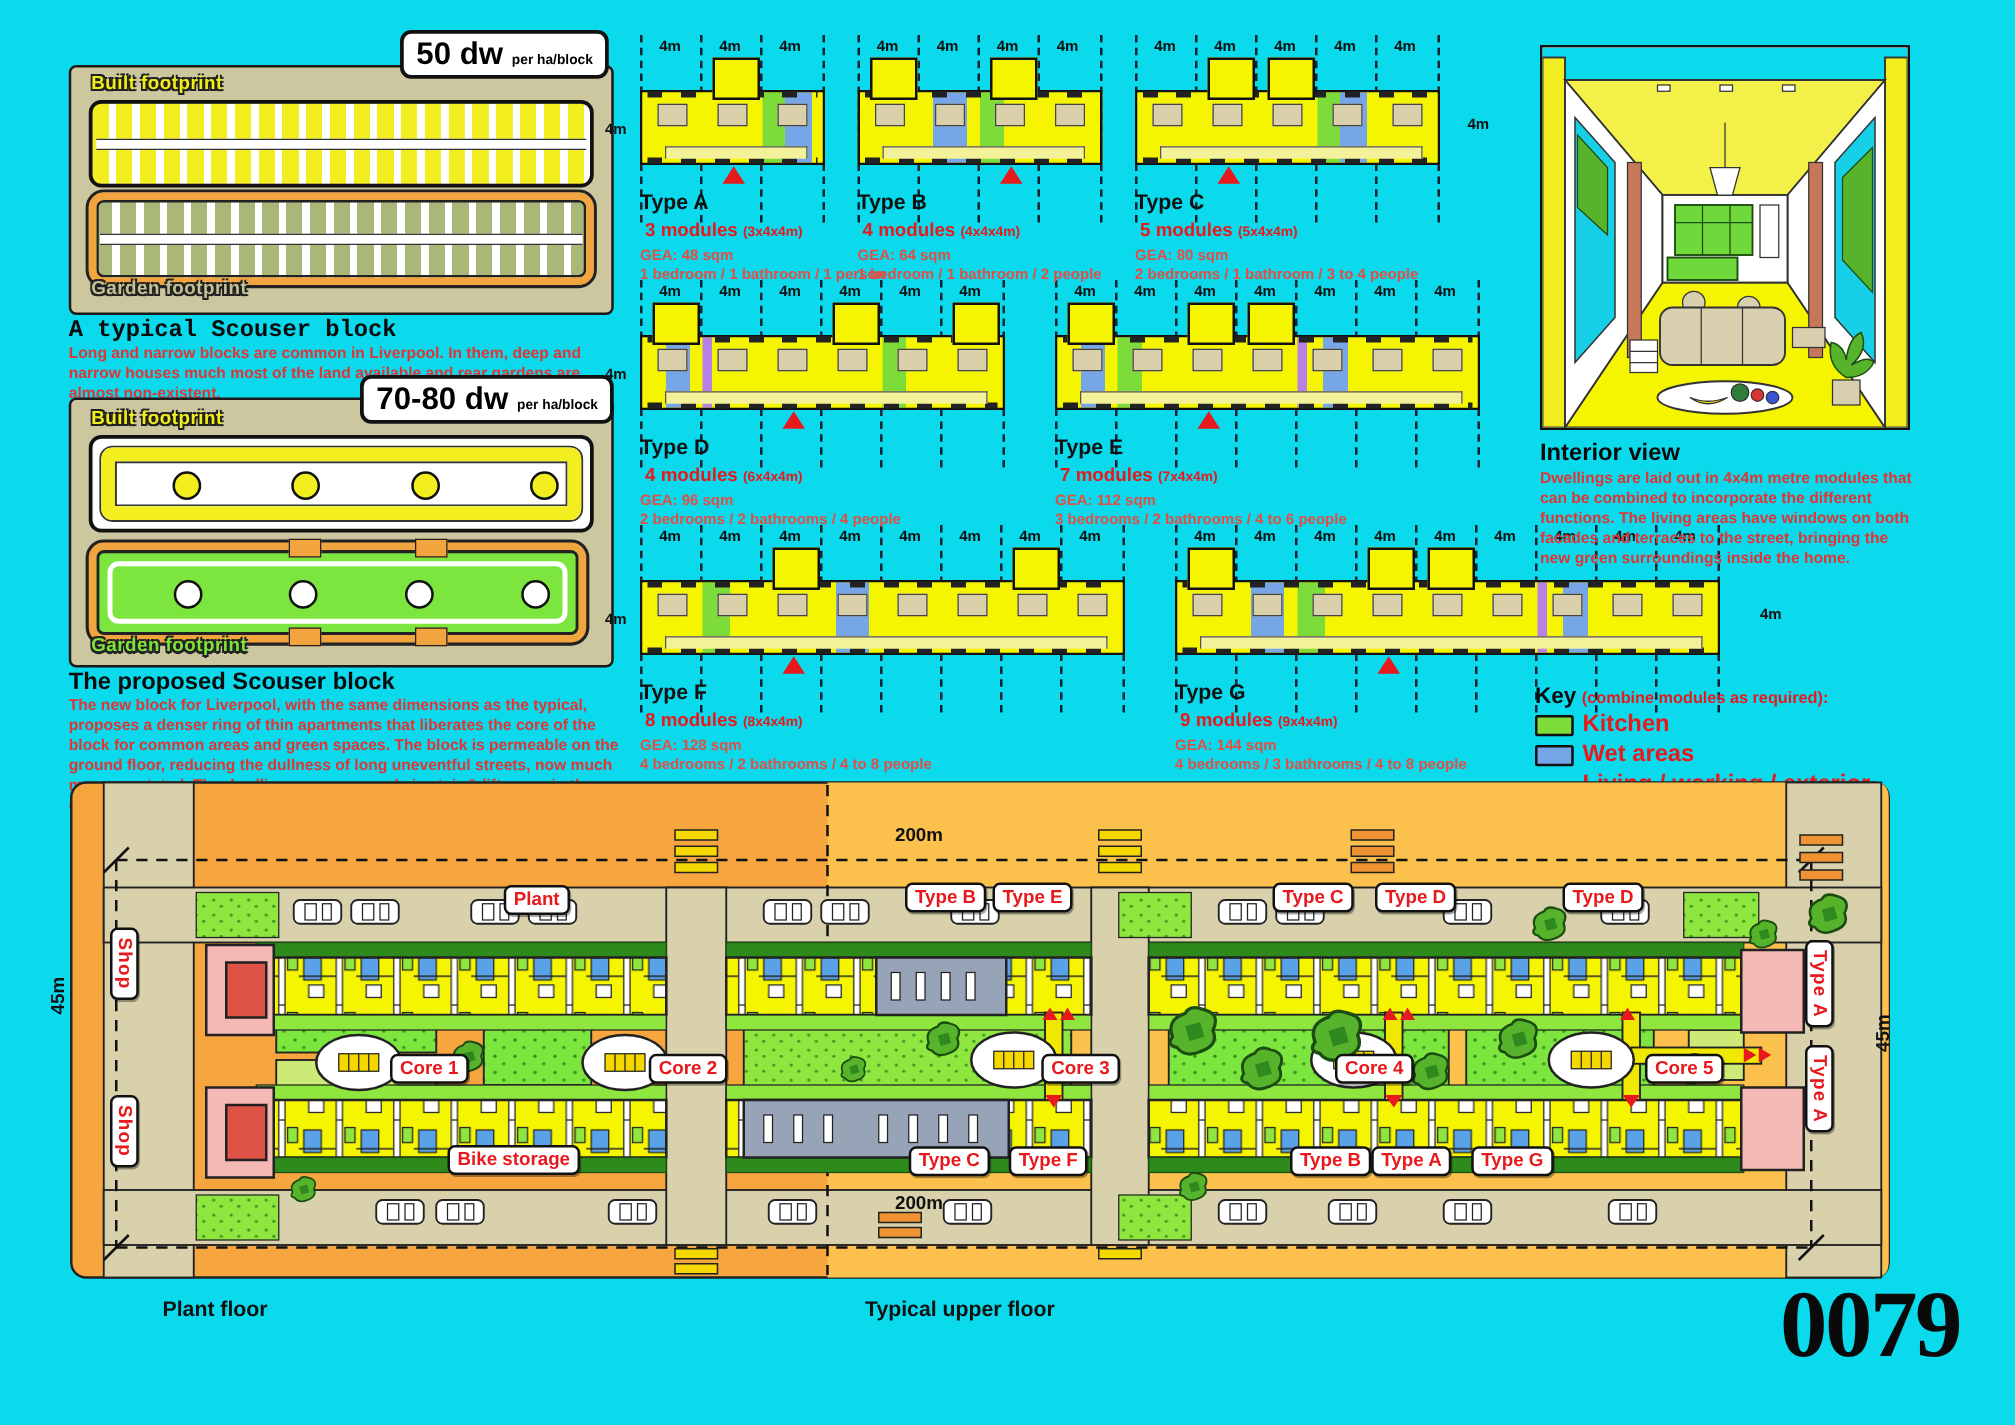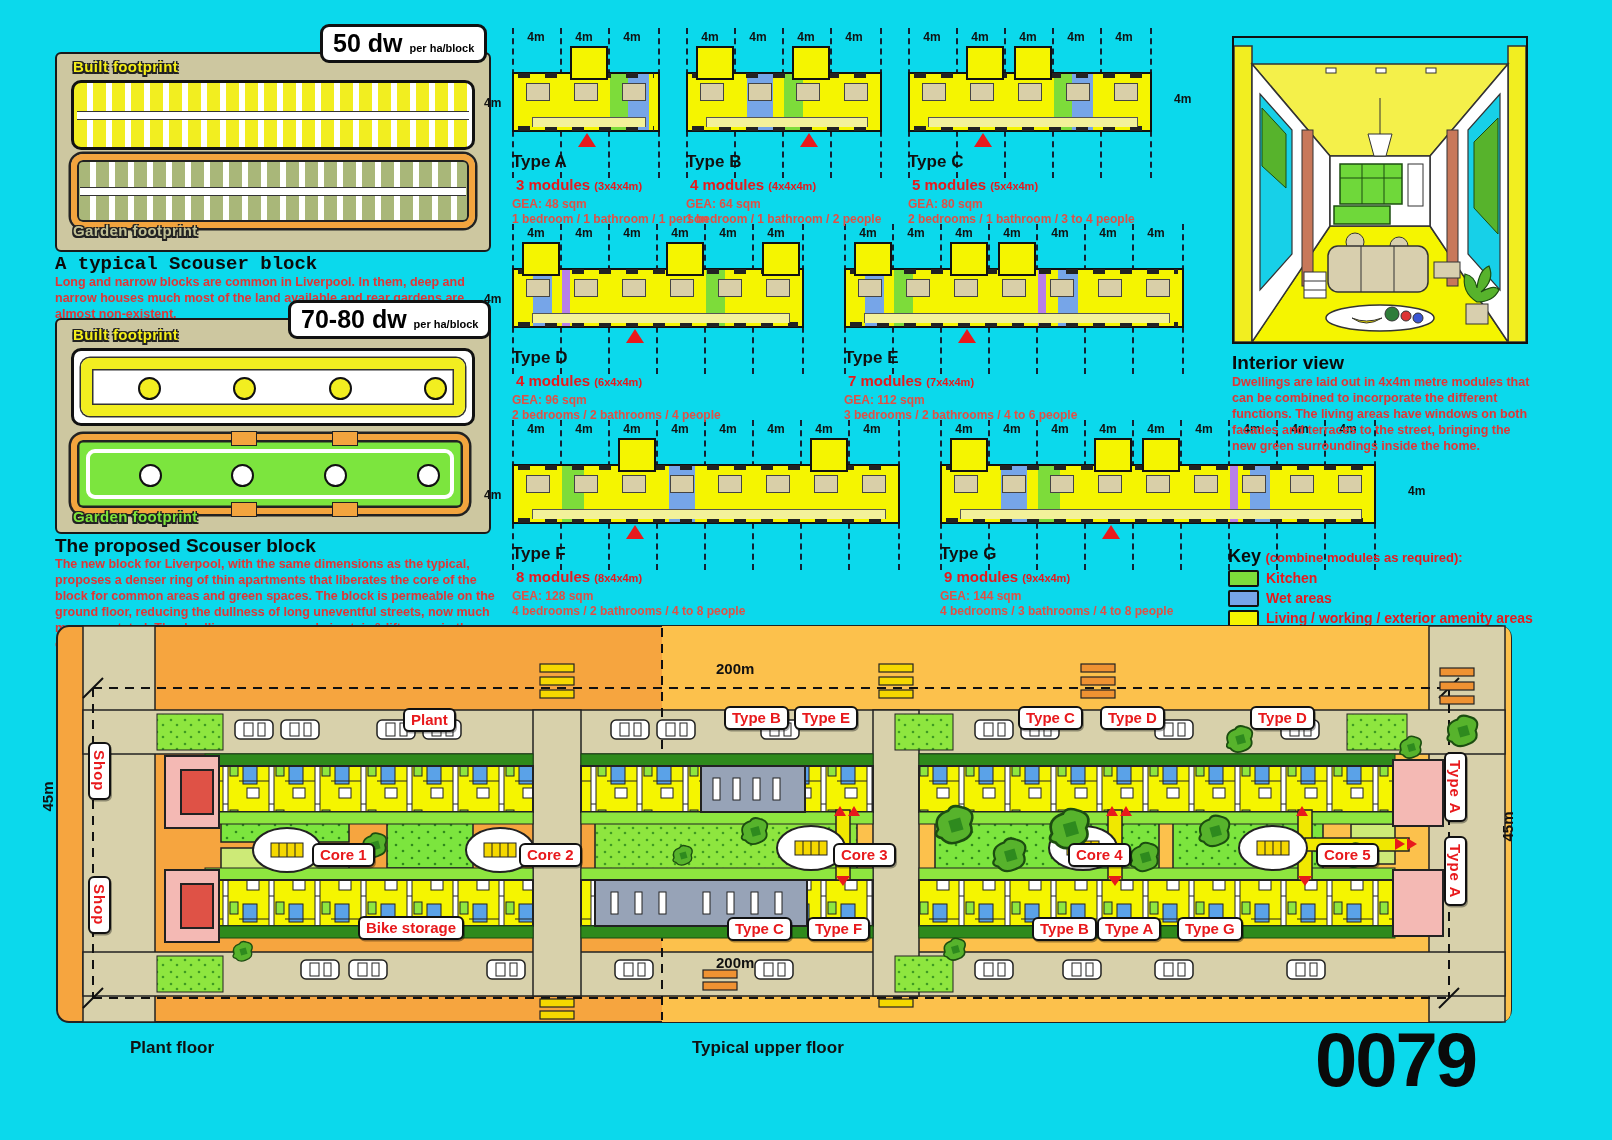--- a/index.html
+++ b/index.html
@@ -71,21 +71,21 @@
 
   
   .interior{position:absolute;background:#fff;border:2.5px solid #111;}
 
   
   .key{position:absolute;}
   .key-title{font-size:18px;font-weight:900;color:#0b0b0b;}
   .key-sub{font-size:13px;font-weight:800;color:#e8191c;}
   .key-row{display:flex;align-items:center;gap:7px;margin-top:3px;}
   .key-swatch{width:27px;height:13px;border:2px solid #111;border-radius:2px;flex:none;}
-  .key-label{font-size:14px;font-weight:800;color:#e8191c;line-height:1.1;}
+  .key-label{font-size:19px;font-weight:800;color:#e8191c;line-height:1.1;}
 
   
   .tag{position:absolute;background:#fff;border:2px solid #111;border-radius:6px;color:#e8191c;
     font-weight:800;font-size:15px;padding:0 6px;line-height:20px;box-shadow:1px 1.5px 0 rgba(0,0,0,.35);white-space:nowrap;z-index:6;}
   .tag.vert{writing-mode:vertical-rl;padding:6px 1px;line-height:normal;letter-spacing:1px;}
   .dimtxt{position:absolute;font-weight:700;font-size:15px;color:#111;z-index:6;}
   .rot{transform:rotate(-90deg);transform-origin:center;}
   .caption{position:absolute;font-weight:800;font-size:17px;color:#111;}
   .sheet{position:absolute;font-weight:900;font-size:76px;letter-spacing:-2px;color:#0a0a0a;line-height:1;}
 </style>
@@ -824,13 +824,13 @@
 <span class="tag vert" style="left:1444px;top:752px;">Type A</span>
 <span class="tag vert" style="left:1444px;top:836px;">Type A</span>
 
 <span class="dimtxt" style="left:716px;top:660px;">200m</span>
 <span class="dimtxt" style="left:716px;top:954px;">200m</span>
 <span class="dimtxt rot" style="left:32px;top:788px;">45m</span>
 <span class="dimtxt rot" style="left:1492px;top:818px;">45m</span>
 
 <span class="caption" style="left:130px;top:1038px;">Plant floor</span>
 <span class="caption" style="left:692px;top:1038px;">Typical upper floor</span>
-<span class="sheet" style="left:1315px;top:1022px;">0079</span>
+<span class="sheet" style="left:1424px;top:1022px;font-family:Liberation Serif, serif;">0079</span>
 
 </body></html>

